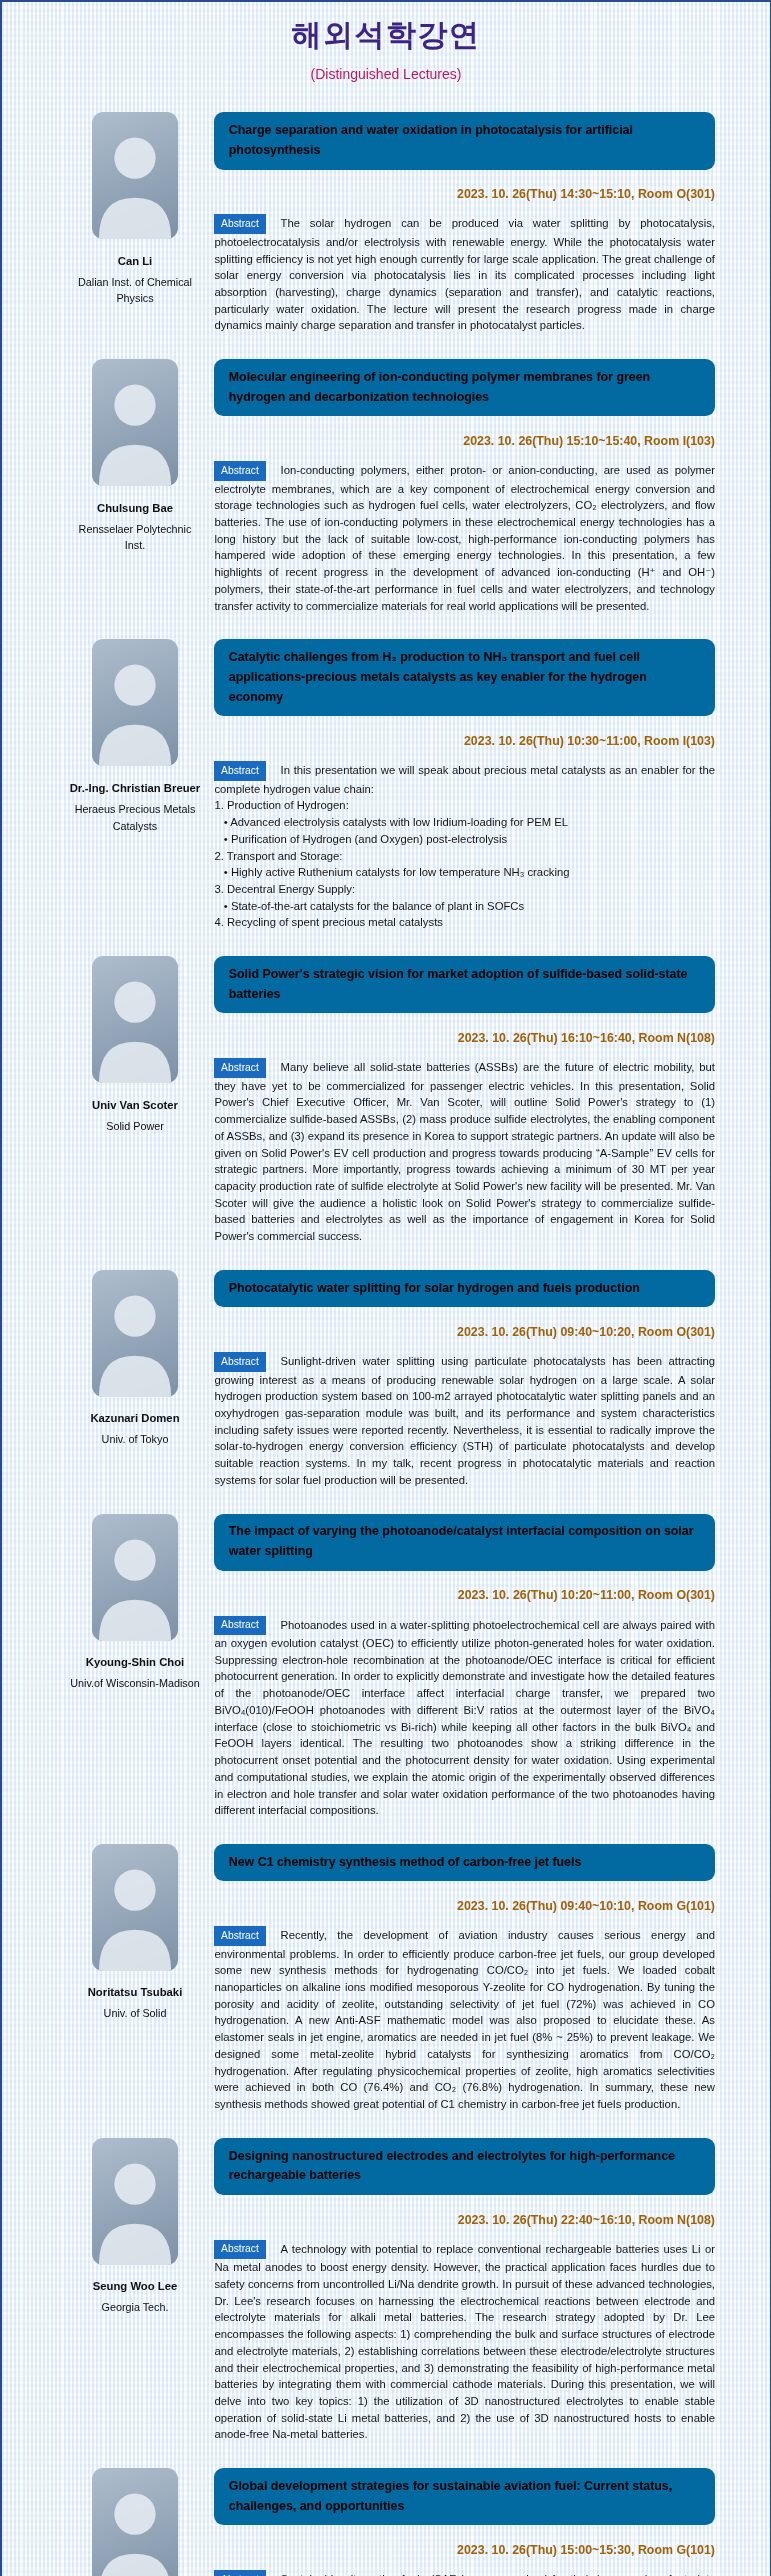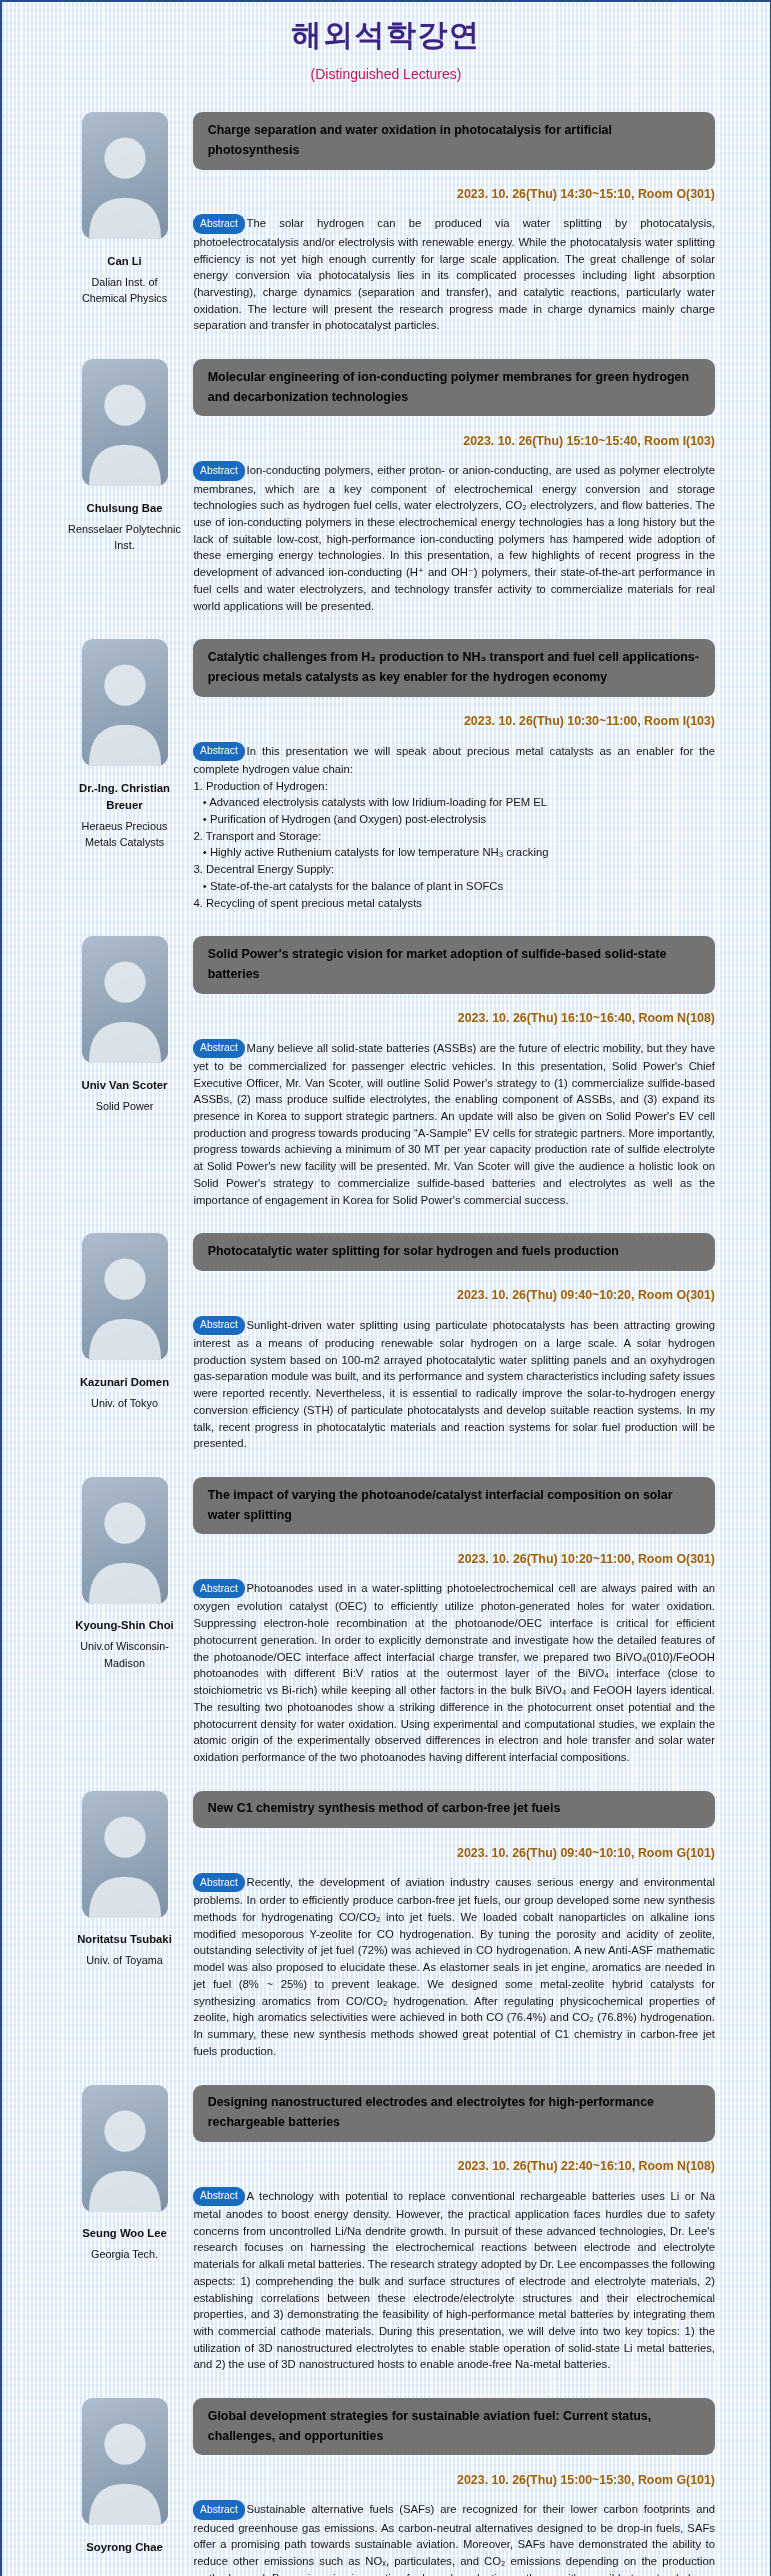--- a/index.html
+++ b/index.html
@@ -28,21 +28,21 @@
     font-size: 14px;
     color: #be185d;
   }
   .card {
     display: flex;
     margin-left: 66px;
     margin-right: 55px;
   }
   .card + .card { margin-top: 25px; }
   .photo-col {
-    width: 113px;
+    width: 134px;
     flex: none;
     text-align: center;
   }
   .photo {
     width: 86px;
     height: 127px;
     margin: 0 auto;
     border-radius: 11.3px;
     background: linear-gradient(160deg, #aebdcd, #7d91a6);
     overflow: hidden;
@@ -56,21 +56,21 @@
     color: #101010;
   }
   .speaker-affil {
     margin-top: 4.1px;
     font-size: 10.8px;
     line-height: 1.55;
     color: #101010;
   }
   .content { flex: 1; min-width: 0; padding-left: 12.4px; }
   .title-box {
-    background: #737373;
+    background: #0369a1;
     border-radius: 9.3px;
     padding: 8.8px 14.4px;
     font-size: 12.4px;
     font-weight: bold;
     line-height: 1.6;
     color: #000;
   }
   .date-line {
     text-align: right;
     font-size: 12.4px;
@@ -83,22 +83,22 @@
     line-height: 1.48;
     text-align: justify;
     color: #161616;
   }
   .abstract-badge {
     display: inline-block;
     background: #1a6bbf;
     color: #ffffff;
     font-size: 10.3px;
     padding: 1.5px 6.7px 2.6px 6.7px;
-    border-radius: 9px;
-    margin-right: 2px;
+    border-radius: 0;
+    margin-right: 15px;
   }
   .abstract-text { white-space: pre-line; }
 </style>
 </head>
 <body>
 
 <div class="header">
   <div class="header-title">해외석학강연</div>
   <div class="header-sub">(Distinguished Lectures)</div>
 </div>
@@ -222,21 +222,21 @@
 
   <section class="card">
     <div class="photo-col">
       <div class="photo">
         <svg viewBox="0 0 100 148" preserveAspectRatio="xMidYMax slice" xmlns="http://www.w3.org/2000/svg">
           <circle cx="50" cy="54" r="24" fill="#e8edf3" opacity="0.85"></circle>
           <path d="M8 148 Q8 100 50 100 Q92 100 92 148 Z" fill="#e8edf3" opacity="0.85"></path>
         </svg>
       </div>
       <div class="speaker-name">Noritatsu Tsubaki</div>
-      <div class="speaker-affil">Univ. of Toyama</div>
+      <div class="speaker-affil">Univ. of Solid</div>
     </div>
     <div class="content">
       <div class="title-box">New C1 chemistry synthesis method of carbon-free jet fuels</div>
       <div class="date-line">2023. 10. 26(Thu) 09:40~10:10, Room G(101)</div>
       <div class="abstract"><span class="abstract-badge">Abstract</span><span class="abstract-text">Recently, the development of aviation industry causes serious energy and environmental problems. In order to efficiently produce carbon-free jet fuels, our group developed some new synthesis methods for hydrogenating CO/CO₂ into jet fuels. We loaded cobalt nanoparticles on alkaline ions modified mesoporous Y-zeolite for CO hydrogenation. By tuning the porosity and acidity of zeolite, outstanding selectivity of jet fuel (72%) was achieved in CO hydrogenation. A new Anti-ASF mathematic model was also proposed to elucidate these. As elastomer seals in jet engine, aromatics are needed in jet fuel (8% ~ 25%) to prevent leakage. We designed some metal-zeolite hybrid catalysts for synthesizing aromatics from CO/CO₂ hydrogenation. After regulating physicochemical properties of zeolite, high aromatics selectivities were achieved in both CO (76.4%) and CO₂ (76.8%) hydrogenation. In summary, these new synthesis methods showed great potential of C1 chemistry in carbon-free jet fuels production.</span></div>
     </div>
   </section>
 
   <section class="card">
     <div class="photo-col">

